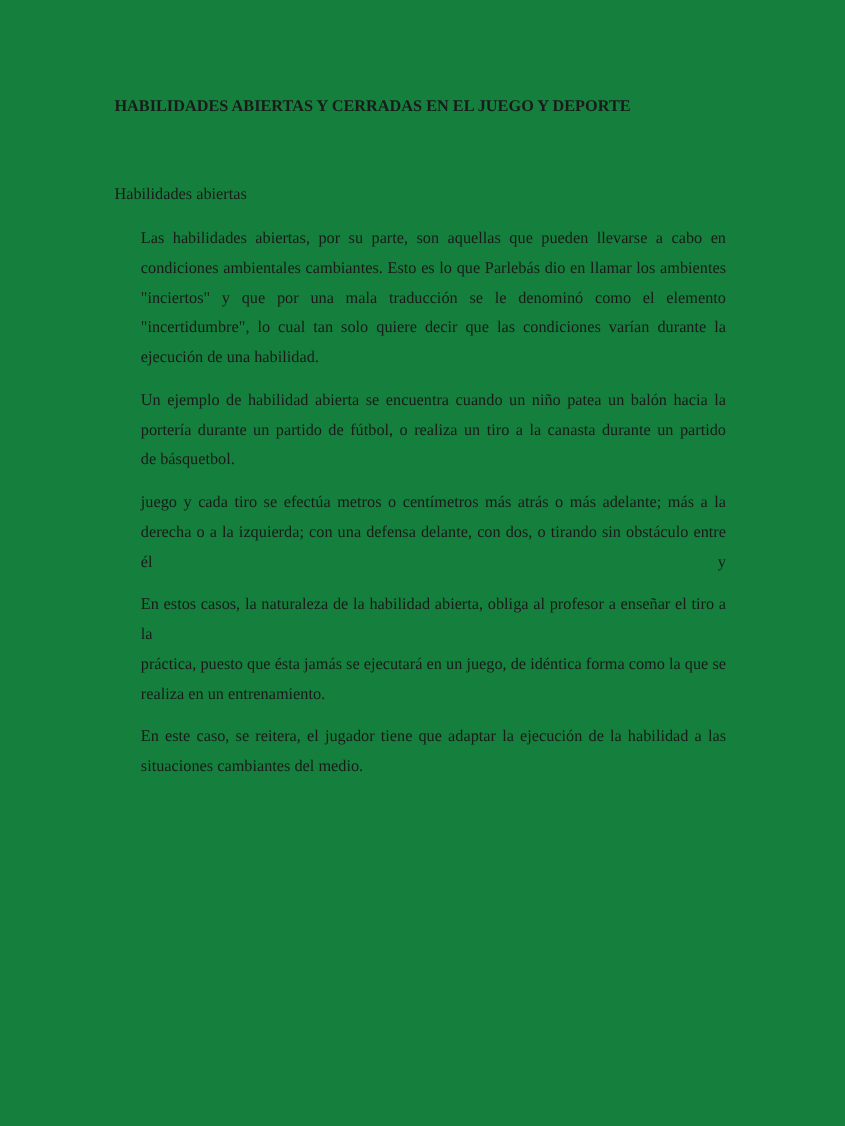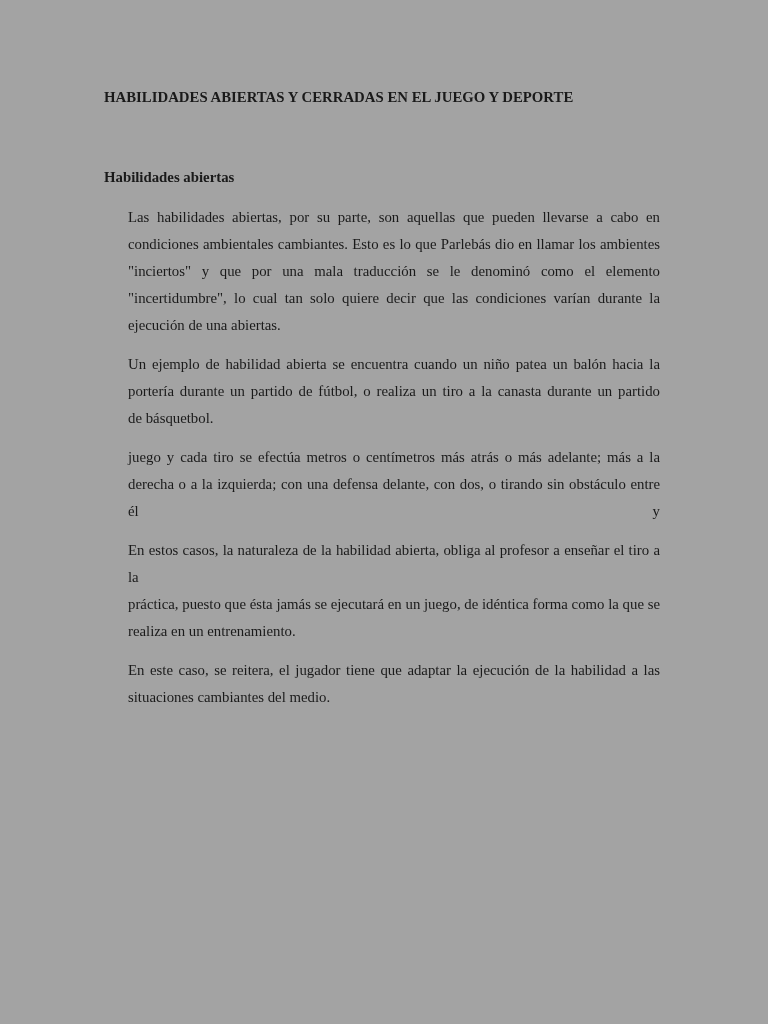--- a/index.html
+++ b/index.html
@@ -4,40 +4,40 @@
 <style>
   html, body {
     margin: 0;
     padding: 0;
     background: #ffffff;
   }
   .page {
     position: relative;
     width: 768px;
     height: 1024px;
-    background: #a3a3a3;
+    background: #15803d;
     overflow: hidden;
   }
   .content {
     position: absolute;
     left: 104px;
     top: 84px;
     width: 556px;
     font-family: "Liberation Serif", "DejaVu Serif", serif;
     font-size: 14.8px;
     line-height: 27px;
     color: #1a1a1a;
   }
   .doc-title {
     font-weight: bold;
     white-space: nowrap;
     margin: 0 0 53px 0;
   }
   .section-heading {
-    font-weight: bold;
+    font-weight: normal;
     margin: 0 0 13px 0;
   }
   .paragraph {
     margin: 0 0 12px 0;
   }
   .line {
     text-align: justify;
     text-align-last: justify;
     text-justify: inter-word;
     margin-left: 24px;
@@ -52,21 +52,21 @@
 <div class="page">
   <div class="content">
     <div class="doc-title">HABILIDADES ABIERTAS Y CERRADAS EN EL JUEGO Y DEPORTE</div>
     <div class="section-heading">Habilidades abiertas</div>
     <div>
         <div class="paragraph">
           <div class="line">Las habilidades abiertas, por su parte, son aquellas que pueden llevarse a cabo en</div>
           <div class="line">condiciones ambientales cambiantes. Esto es lo que Parlebás dio en llamar los ambientes</div>
           <div class="line">"inciertos" y que por una mala traducción se le denominó como el elemento</div>
           <div class="line">"incertidumbre", lo cual tan solo quiere decir que las condiciones varían durante la</div>
-          <div class="line last">ejecución de una abiertas.</div>
+          <div class="line last">ejecución de una habilidad.</div>
         </div>
         <div class="paragraph">
           <div class="line">Un ejemplo de habilidad abierta se encuentra cuando un niño patea un balón hacia la</div>
           <div class="line">portería durante un partido de fútbol, o realiza un tiro a la canasta durante un partido</div>
           <div class="line last">de básquetbol.</div>
         </div>
         <div class="paragraph">
           <div class="line">juego y cada tiro se efectúa metros o centímetros más atrás o más adelante; más a la</div>
           <div class="line">derecha o a la izquierda; con una defensa delante, con dos, o tirando sin obstáculo entre él y</div>
         </div>

